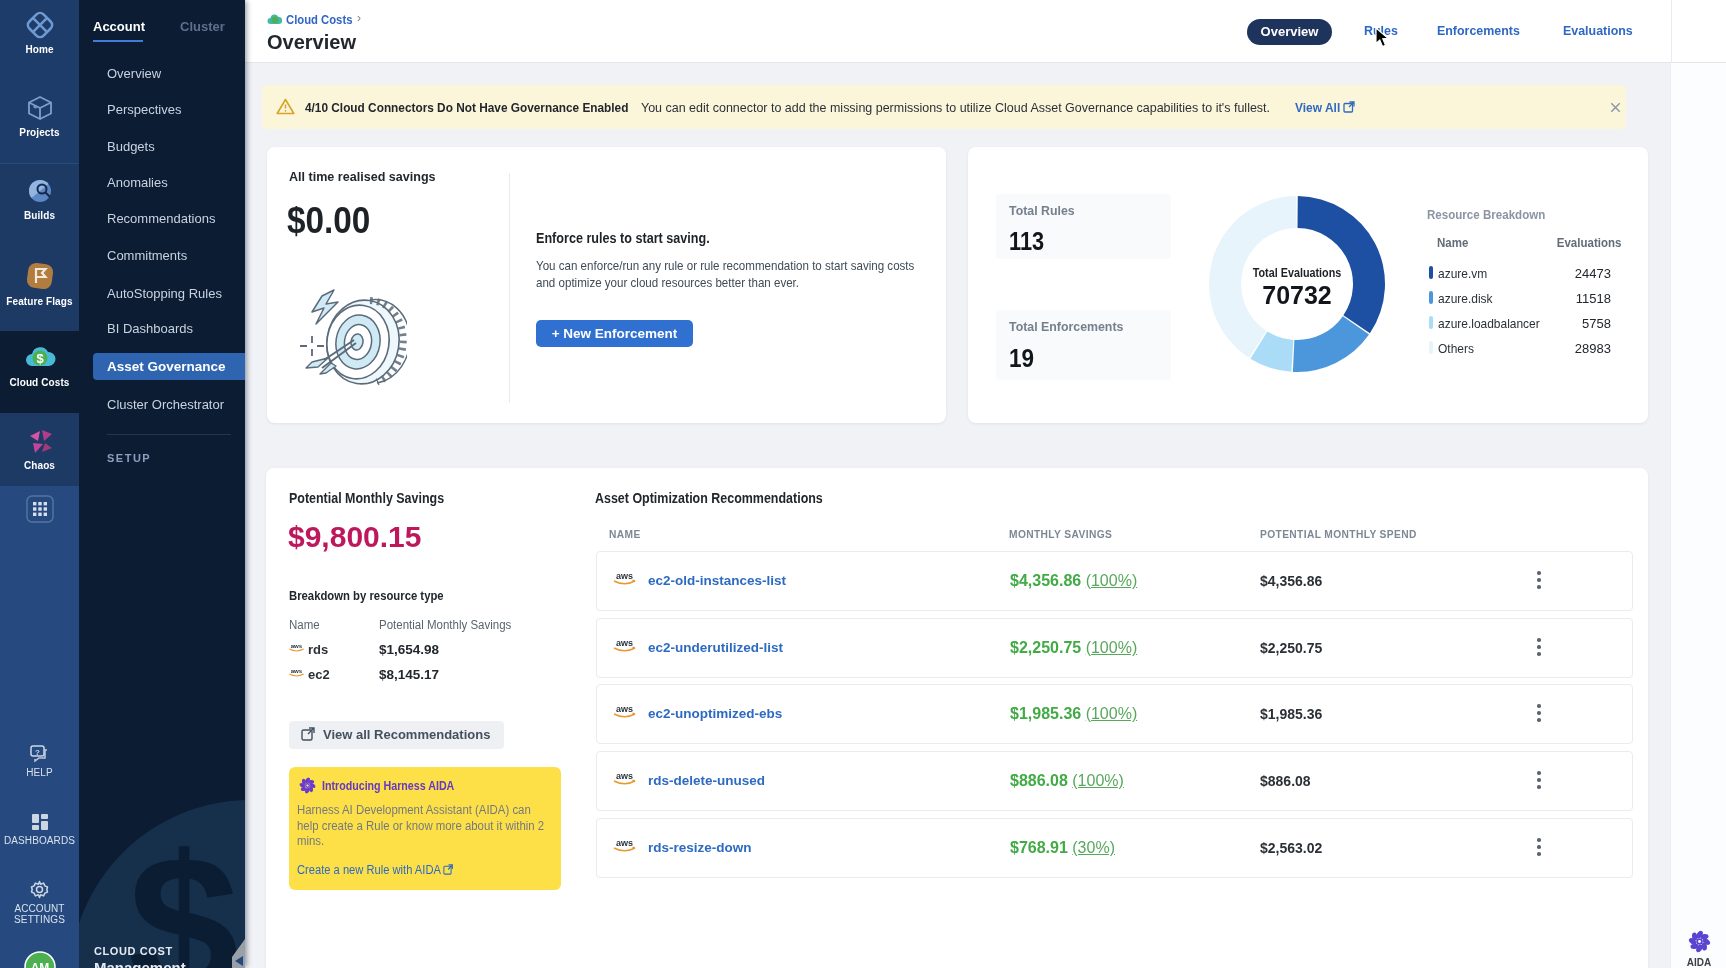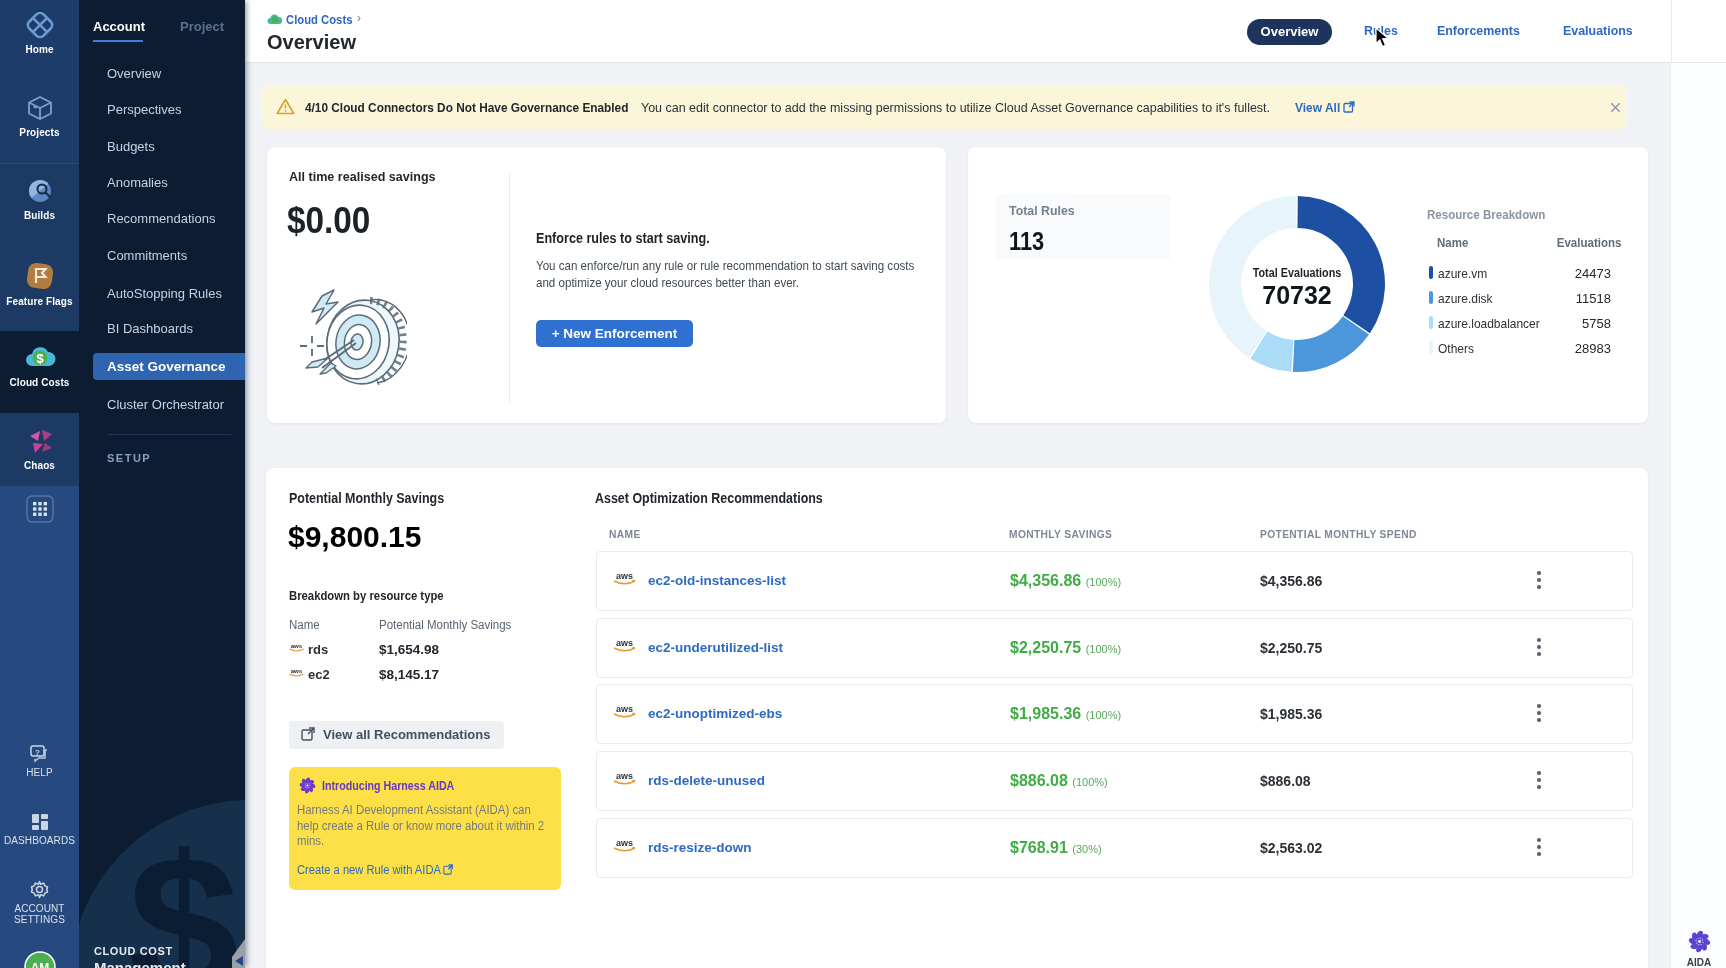--- a/index.html
+++ b/index.html
@@ -73,38 +73,38 @@
 .rb-title { position:absolute; left:459px; top:60px; font-size:13px; color:#8b94a3; font-weight:600; transform:scaleX(0.89); transform-origin:left top; white-space:nowrap; }
 .rb-h { position:absolute; font-size:12.5px; color:#626c79; font-weight:600; transform:scaleX(0.92); transform-origin:left top; }
 .rb-name { position:absolute; font-size:13px; color:#2b3138; font-weight:400; transform:scaleX(0.92); transform-origin:left top; white-space:nowrap; }
 .rb-val { position:absolute; font-size:13px; color:#23282e; font-weight:400; text-align:right; width:80px; }
 .rb-bar { position:absolute; width:4px; height:13px; border-radius:2px; }
 .dc1 { position:absolute; left:253px; top:118px; width:152px; text-align:center; font-size:13px; font-weight:700; color:#1d2227; transform:scaleX(0.83); transform-origin:center top; white-space:nowrap; }
 .dc2 { position:absolute; left:253px; top:136px; width:152px; text-align:center; font-size:25px; line-height:25px; font-weight:700; color:#11161b; }
 
 
 .c3-title { position:absolute; font-size:14px; font-weight:700; color:#22272d; transform:scaleX(0.89); transform-origin:left top; white-space:nowrap; }
-.pms-amount { position:absolute; left:22px; top:54px; font-size:30px; line-height:30px; font-weight:700; color:#000000;text-align:center; }
+.pms-amount { position:absolute; left:22px; top:54px; font-size:30px; line-height:30px; font-weight:700; color:#be185d;text-align:center; }
 .bd-title { position:absolute; left:23px; top:120px; font-size:13px; font-weight:700; color:#22272d; transform:scaleX(0.87); transform-origin:left top; white-space:nowrap; }
 .bd-h { position:absolute; font-size:12.5px; color:#5a6470; transform:scaleX(0.92); transform-origin:left top; white-space:nowrap; }
 .bd-name { position:absolute; font-size:13px; font-weight:600; color:#2b3138; }
 .bd-val { position:absolute; font-size:13.5px; font-weight:600; color:#23282e; }
 .viewall { position:absolute; left:23px; top:253px; width:215px; height:28px; background:#eef0f4; border-radius:4px; color:#44505f; font-size:13px; font-weight:700; line-height:28px; white-space:nowrap; }
 .aida-card { position:absolute; left:23px; top:299px; width:272px; height:123px; background:#fde047; border-radius:6px; }
 .aida-title { position:absolute; left:33px; top:11px; font-size:13px; font-weight:700; color:#6539c4; transform:scaleX(0.82); transform-origin:left top; white-space:nowrap; }
 .aida-body { position:absolute; left:8px; top:36px; font-size:12px; line-height:15.5px; color:#75797f; transform:scaleX(0.95); transform-origin:left top; white-space:nowrap; }
 .aida-link { position:absolute; left:8px; top:96px; font-size:12px; color:#2e6ac0; transform:scaleX(0.93); transform-origin:left top; white-space:nowrap; }
 
 
 .th { position:absolute; top:60px; font-size:11px; font-weight:700; letter-spacing:0.4px; color:#7d8795; transform:scaleX(0.93); transform-origin:left top; white-space:nowrap; }
 .trow { position:absolute; left:330px; width:1037px; height:60px; background:#fff; border:1px solid #e9ebef; border-radius:4px; }
 .t-aws { position:absolute; left:15px; top:18px; }
 .t-name { position:absolute; left:51px; top:21px; font-size:13.5px; font-weight:700; color:#2d6ac2; }
 .t-save { position:absolute; left:413px; top:20px; font-size:16px; font-weight:700; color:#42ab45; }
-.t-pct { font-size:11px; font-weight:400; color:#58a85c; }
+.t-pct { font-size:16px; font-weight:400; color:#58a85c;text-decoration:underline; }
 .t-spend { position:absolute; left:663px; top:21px; font-size:14px; font-weight:700; color:#2b3036; }
 .kebab { position:absolute; left:940px; top:19px; width:4px; }
 .kebab span { display:block; width:3.5px; height:3.5px; border-radius:50%; background:#5c6670; margin-bottom:3.5px; }
 
 
 #aida-fab { position:absolute; left:1686px; top:930px; width:26px; text-align:center; z-index:10; }
 #aida-fab .lbl { font-size:10px; color:#3a3f45; font-weight:600; }
 
 
 #cursor { position:absolute; left:1375px; top:27px; z-index:99; }
@@ -226,21 +226,21 @@
   <div class="railitem" style="top:951px;">
     <svg width="32" height="32" viewBox="0 0 32 32">
         <circle cx="16" cy="16" r="15" fill="#4caf50" stroke="#fff" stroke-width="1.5"></circle>
         <text x="16" y="21" font-size="12" font-weight="bold" fill="#fff" text-anchor="middle" font-family="Liberation Sans">AM</text>
       </svg>
   </div>
 </div>
 
 <div id="submenu">
   <span class="tab-acc">Account</span>
-  <span class="tab-prj">Project</span>
+  <span class="tab-prj">Cluster</span>
   <span class="mi" style="top:66px;">Overview</span>
   <span class="mi" style="top:102px;">Perspectives</span>
   <span class="mi" style="top:139px;">Budgets</span>
   <span class="mi" style="top:175px;">Anomalies</span>
   <span class="mi" style="top:211px;">Recommendations</span>
   <span class="mi" style="top:248px;">Commitments</span>
   <span class="mi" style="top:286px;">AutoStopping Rules</span>
   <span class="mi" style="top:321px;">BI Dashboards</span>
   <div class="mi-active" style="top:353px;">Asset Governance</div>
   <span class="mi" style="top:397px;">Cluster Orchestrator</span>
@@ -320,20 +320,24 @@
     <div class="c1-h2">Enforce rules to start saving.</div>
     <div class="c1-p">You can enforce/run any rule or rule recommendation to start saving costs<br>and optimize your cloud resources better than ever.</div>
     <div class="c1-btn">+ New Enforcement</div>
   </div>
 
   <div class="card" id="card2">
     <div class="statbox" style="top:47px; height:65px;">
       <span class="sb-label">Total Rules</span>
       <span class="sb-num" style="top:35px;">113</span>
     </div>
+    <div class="statbox" style="top:163px; height:70px;">
+      <span class="sb-label">Total Enforcements</span>
+      <span class="sb-num" style="top:36px; transform:scaleX(0.9);">19</span>
+    </div>
     <svg style="position:absolute; left:241px; top:49px;" width="176" height="176" viewBox="0 0 176 176">
         <path d="M88.77 0.00 A88 88 0 0 1 160.90 137.28 L134.39 119.36 A56 56 0 0 0 88.49 32.00 Z" fill="#1d4fa3"></path>
         <path d="M160.03 138.55 A88 88 0 0 1 83.88 175.90 L85.38 143.94 A56 56 0 0 0 133.84 120.17 Z" fill="#4c96dc"></path>
         <path d="M82.35 175.82 A88 88 0 0 1 41.38 162.64 L58.34 135.50 A56 56 0 0 0 84.40 143.88 Z" fill="#aadcf7"></path>
         <path d="M40.09 161.81 A88 88 0 0 1 87.23 0.00 L87.51 32.00 A56 56 0 0 0 57.51 134.97 Z" fill="#e7f4fb"></path>
       </svg>
     <div class="dc1">Total Evaluations</div>
       <div class="dc2">70732</div>
 
     <div class="rb-title">Resource Breakdown</div>

